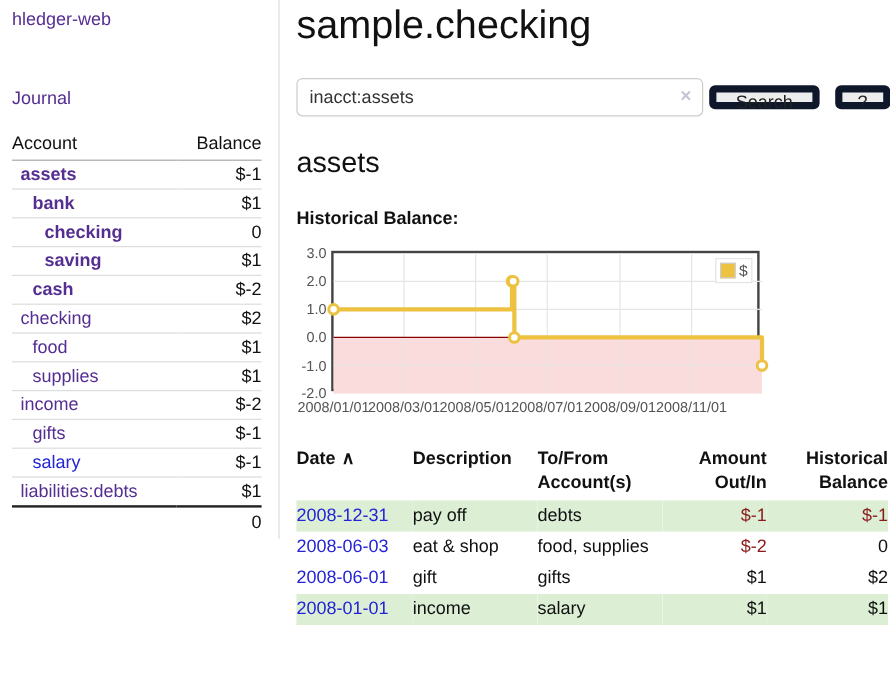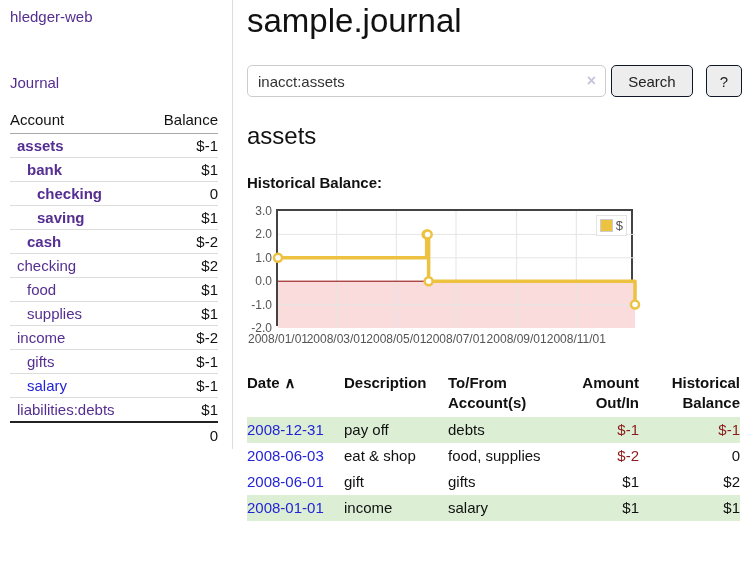--- a/index.html
+++ b/index.html
@@ -44,21 +44,21 @@
   .search-box input {
     width:100%; height:32px; border:1px solid #ccc; border-radius:5px;
     padding:0 30px 0 10px; font-size:15px; color:#333;
     font-family:"Liberation Sans", sans-serif; outline:none;
   }
   .clear-x {
     position:absolute; right:10px; top:6px; color:#c9c2d8;
     font-weight:bold; font-size:16px; line-height:20px; cursor:pointer;
   }
   .btn {
-    height:32px; background:#ededed; border:1px solid #0f172a; border-radius:5px;
+    height:20px; background:#ededed; border:6px solid #0f172a; border-radius:5px;
     font-size:15px; color:#222; font-family:"Liberation Sans", sans-serif;
     padding:0 16px; margin-left:5px; cursor:pointer;
   }
   .btn.help { margin-left:13px; padding:0 13px; }
 
   h2.acct-heading { font-size:24px; font-weight:400; margin:0 0 24px 0; }
   .chart-label { font-weight:bold; margin:0 0 13px 0; }
 
   
   .plot {
@@ -156,21 +156,21 @@
       <tfoot>
         <tr>
           <td></td>
           <td>0</td>
         </tr>
       </tfoot>
     </table>
   </div>
 
   <div class="main">
-    <h1 class="page-title">sample.journal</h1>
+    <h1 class="page-title">sample.checking</h1>
 
     <div class="search-row">
       <div class="search-box">
         <input type="text" value="inacct:assets" style="">
         <span class="clear-x">×</span>
       </div>
       <button class="btn">Search</button>
       <button class="btn help">?</button>
     </div>
 

